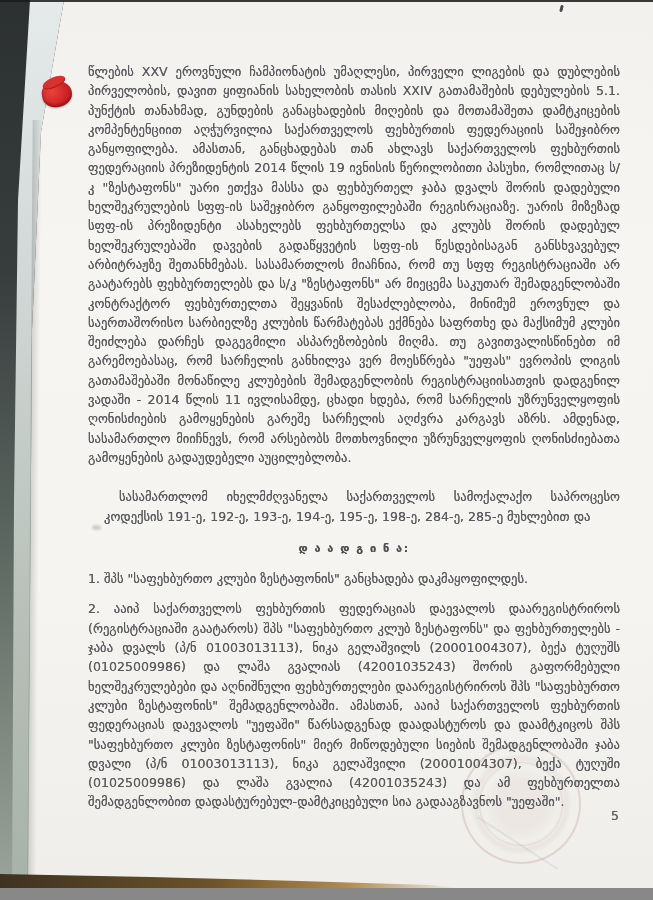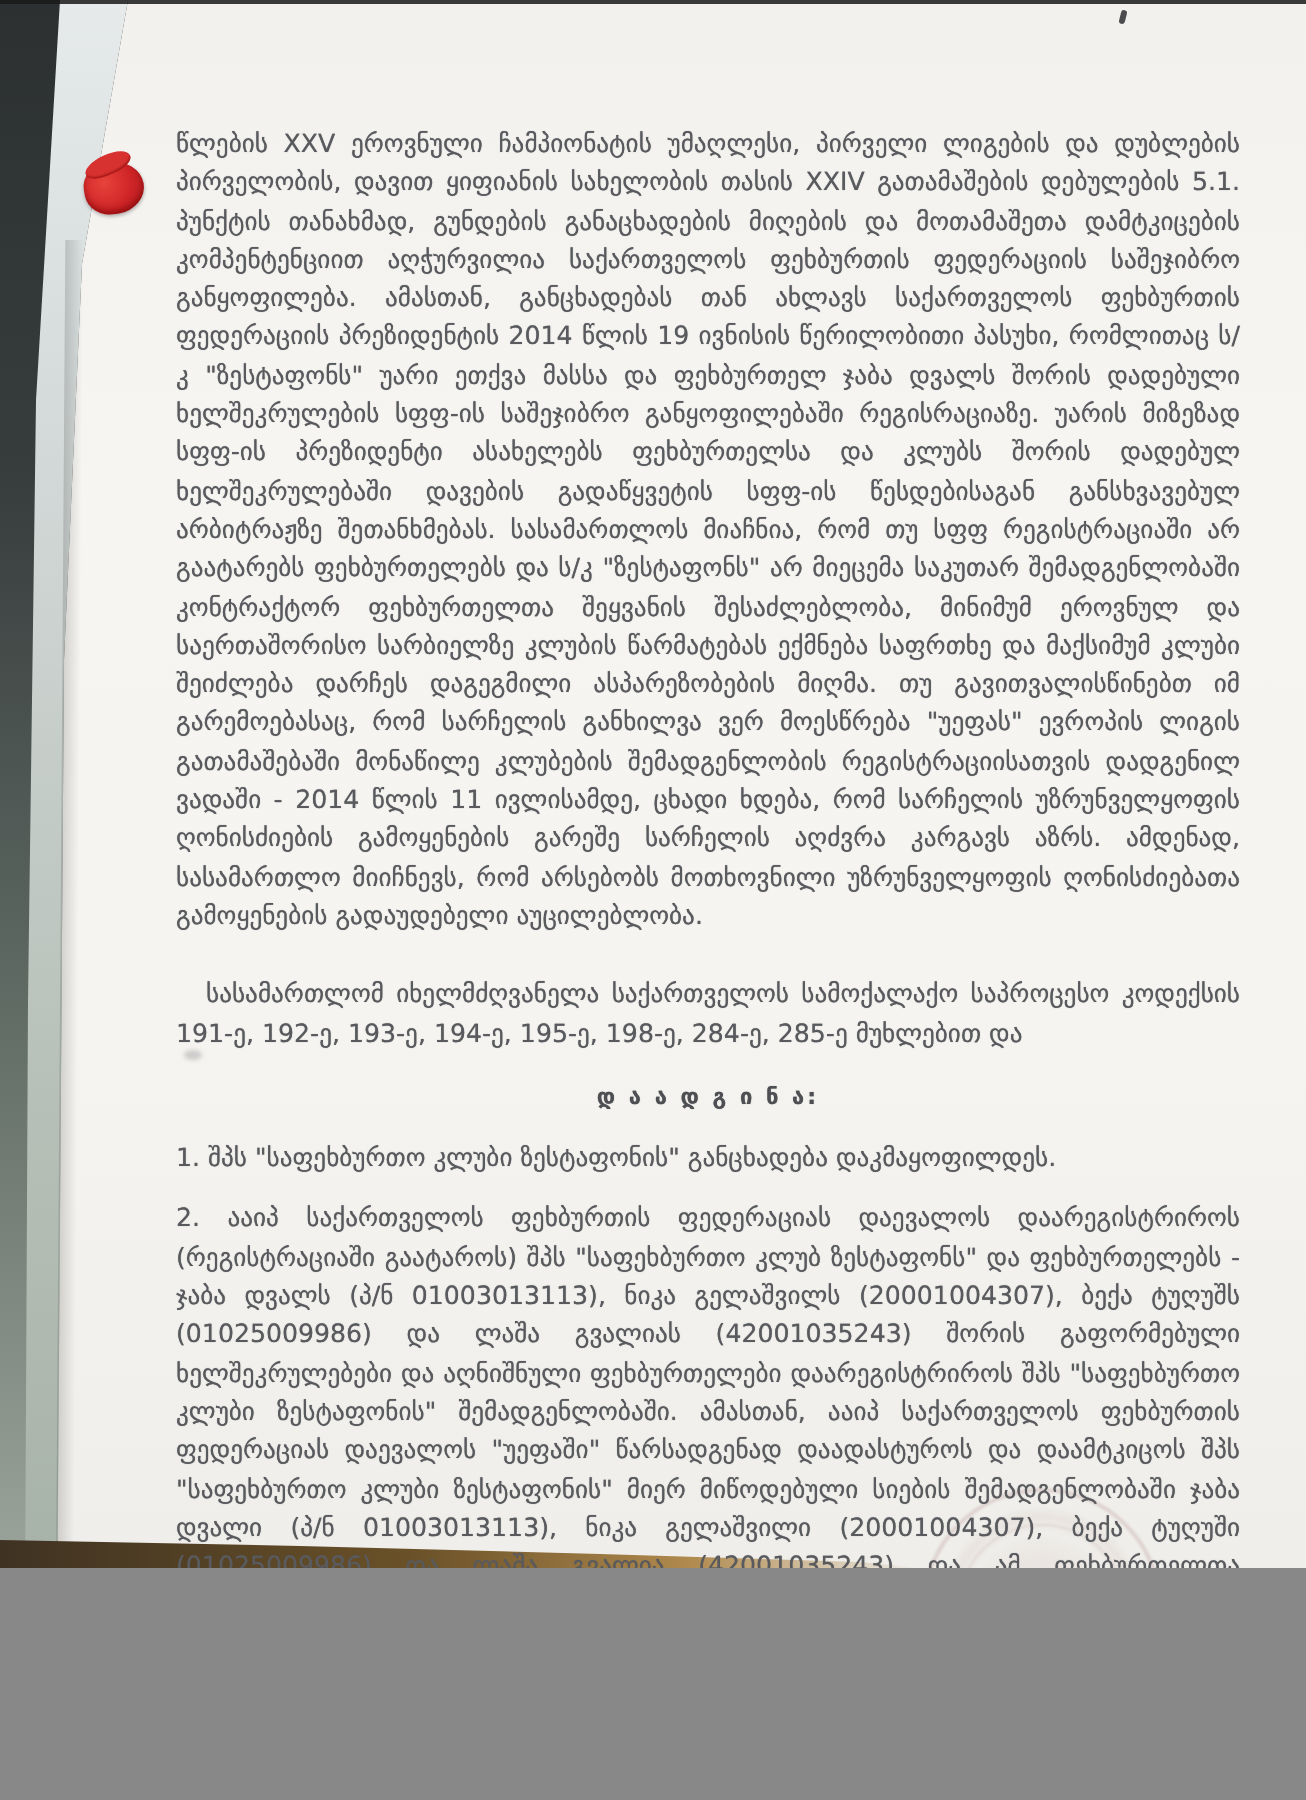--- a/index.html
+++ b/index.html
@@ -1,17 +1,17 @@
 <!DOCTYPE html>
 <html><head>
 <meta charset="utf-8">
 <style>
   html,body{margin:0;padding:0;background:#888;}
   .canvas{
-    position:relative;width:653px;height:784px;overflow:hidden;
+    position:relative;width:653px;height:888px;overflow:hidden;
     background:linear-gradient(180deg,#2c3031 0%,#373c3d 30%,#5a655f 60%,#9aa49b 100%);
     font-family:"DejaVu Sans",sans-serif;
   }
   
   .under-sheet{
     position:absolute;inset:0;
     background:linear-gradient(180deg,#e6eaeb 0%,#d2d8d7 30%,#b6c0b8 70%,#a7b2a8 100%);
     clip-path:polygon(30px 0,64px 0,41px 132px,32px 330px,28px 900px,12px 900px,14px 500px,18px 200px);
   }
   
@@ -71,21 +71,21 @@
     position:absolute;left:470px;top:842px;width:95px;height:2px;
     background:rgba(160,160,166,.18);transform:rotate(33deg);filter:blur(.5px);
   }
   
   .text-block{
     position:absolute;left:88px;top:62px;width:532px;
     color:#595a5e;font-size:12.6px;line-height:19.3px;text-align:justify;
     text-shadow:0 0 .4px rgba(89,90,94,.85);
   }
   .para{margin:0;}
-  .para-basis{margin-top:20px;text-indent:15px;}
+  .para-basis{margin-top:20px;text-indent:15px;margin-left:16px;}
   .ruling-heading{
     margin:13px 0 5px 0;text-align:center;font-weight:bold;
     font-size:11px;letter-spacing:1.5px;color:#4e4f53;text-indent:0;
   }
   .ruling-item{margin-top:11px;}
   .page-number{
     position:absolute;left:611px;top:808px;font-size:12.5px;color:#5e5f63;
     text-shadow:0 0 .4px rgba(94,95,99,.85);
   }
 </style>

